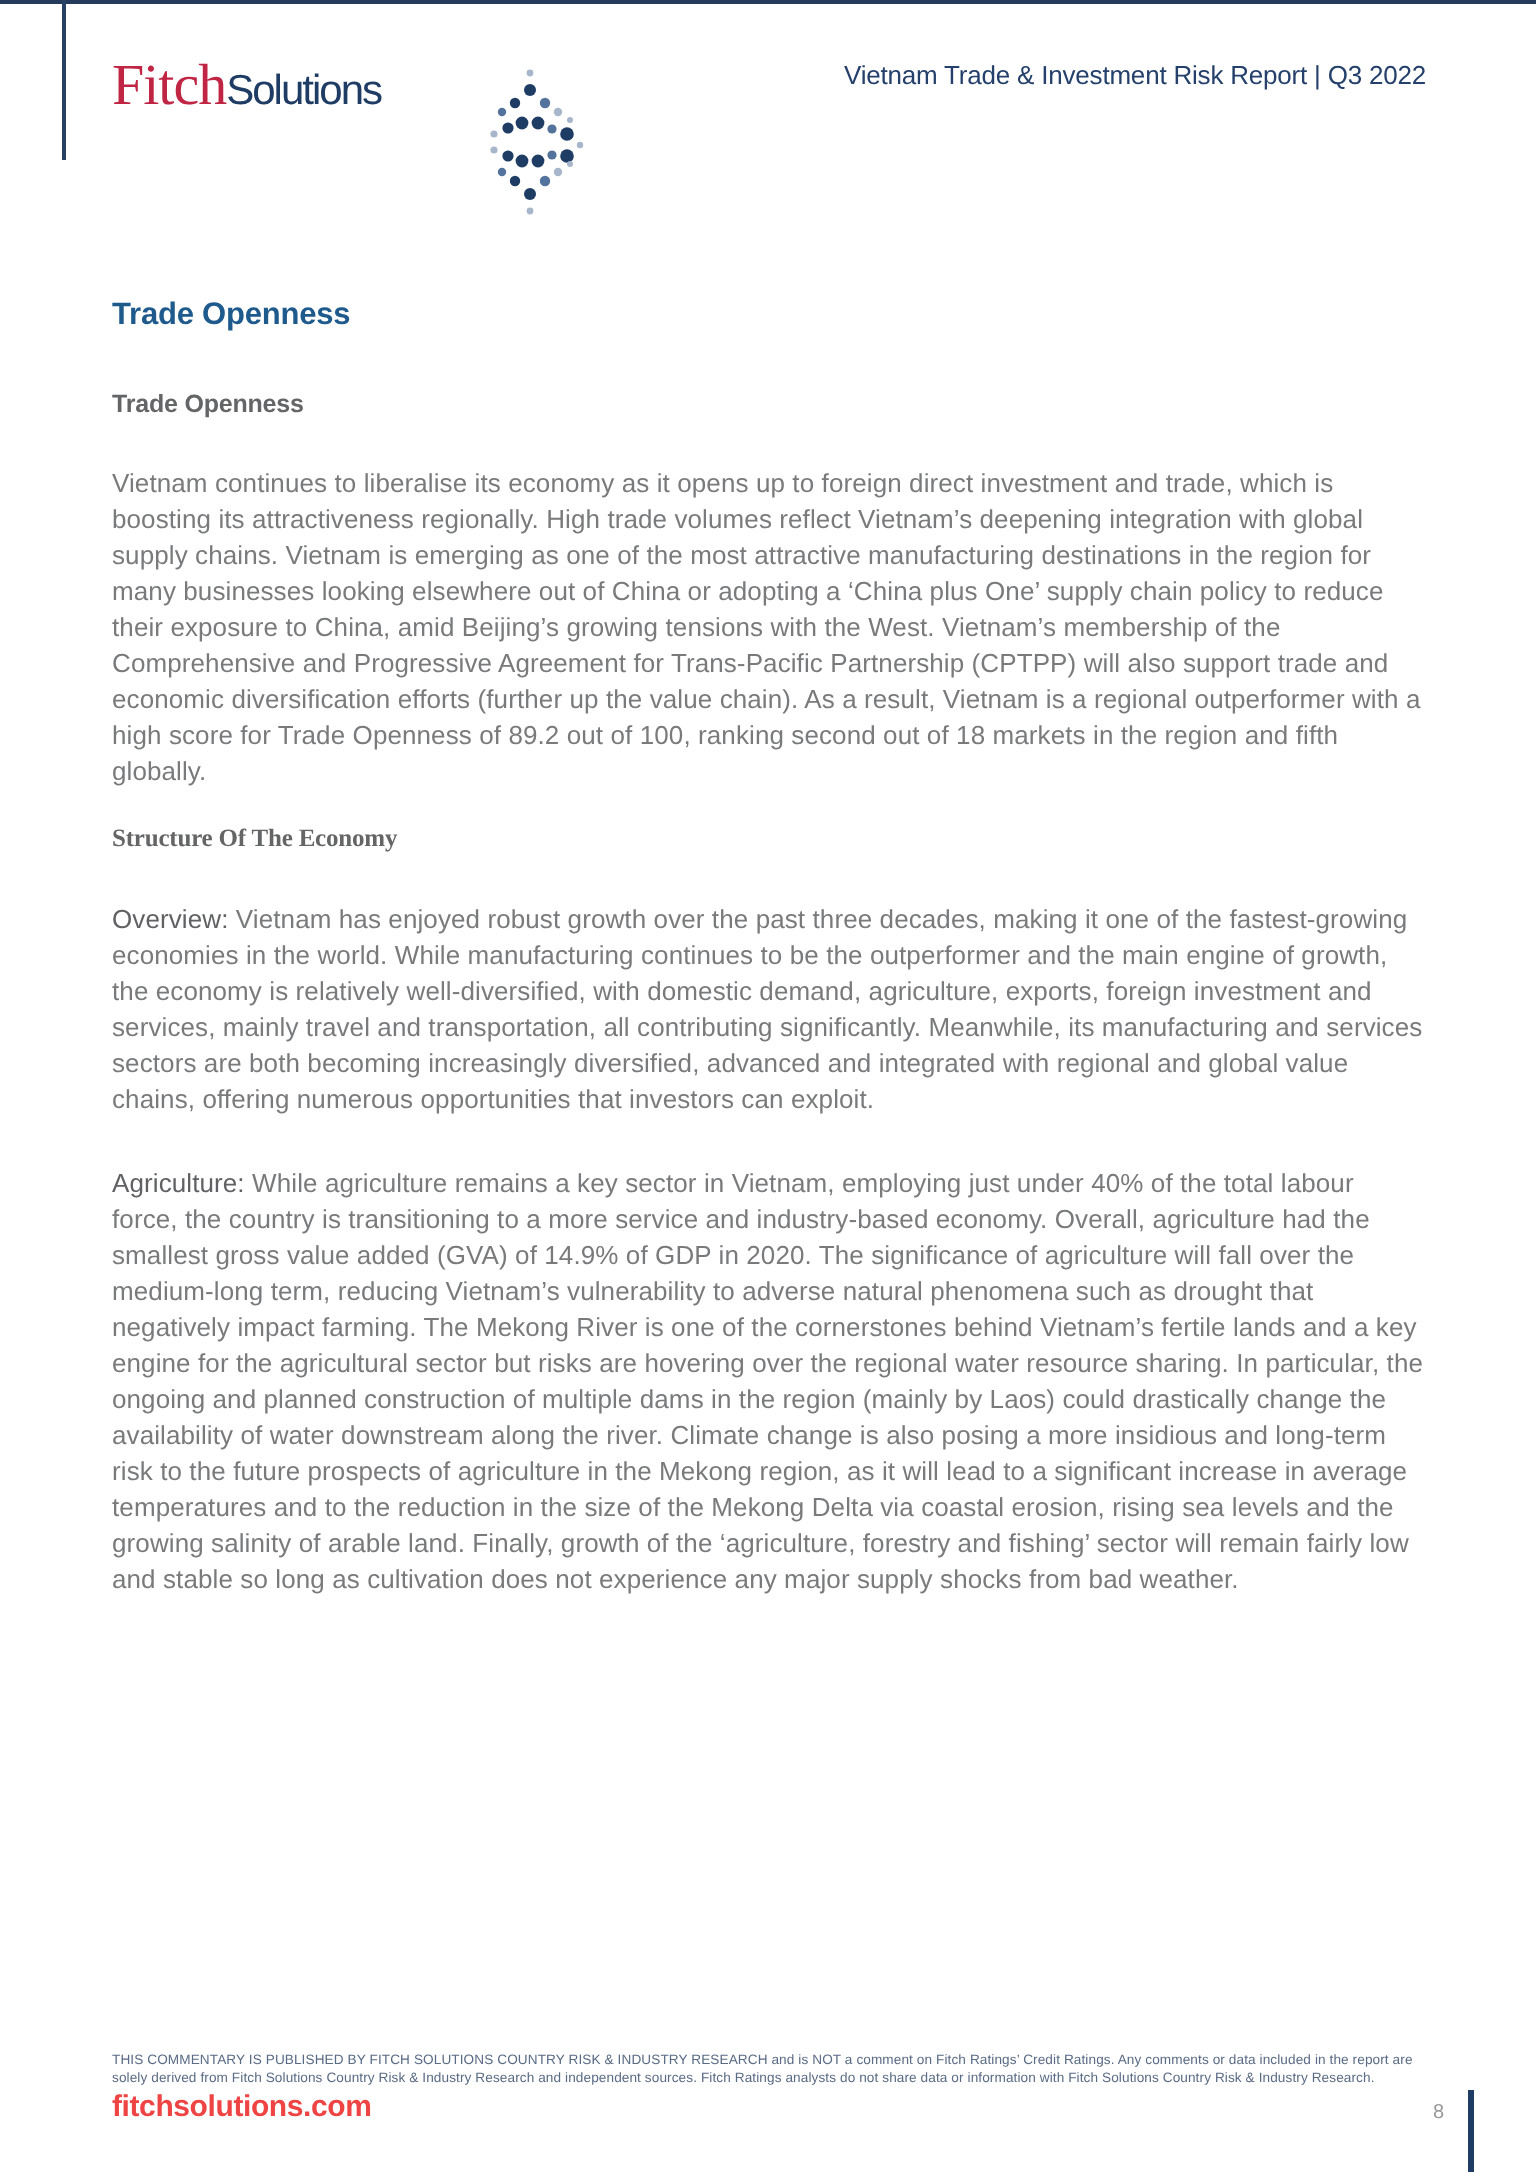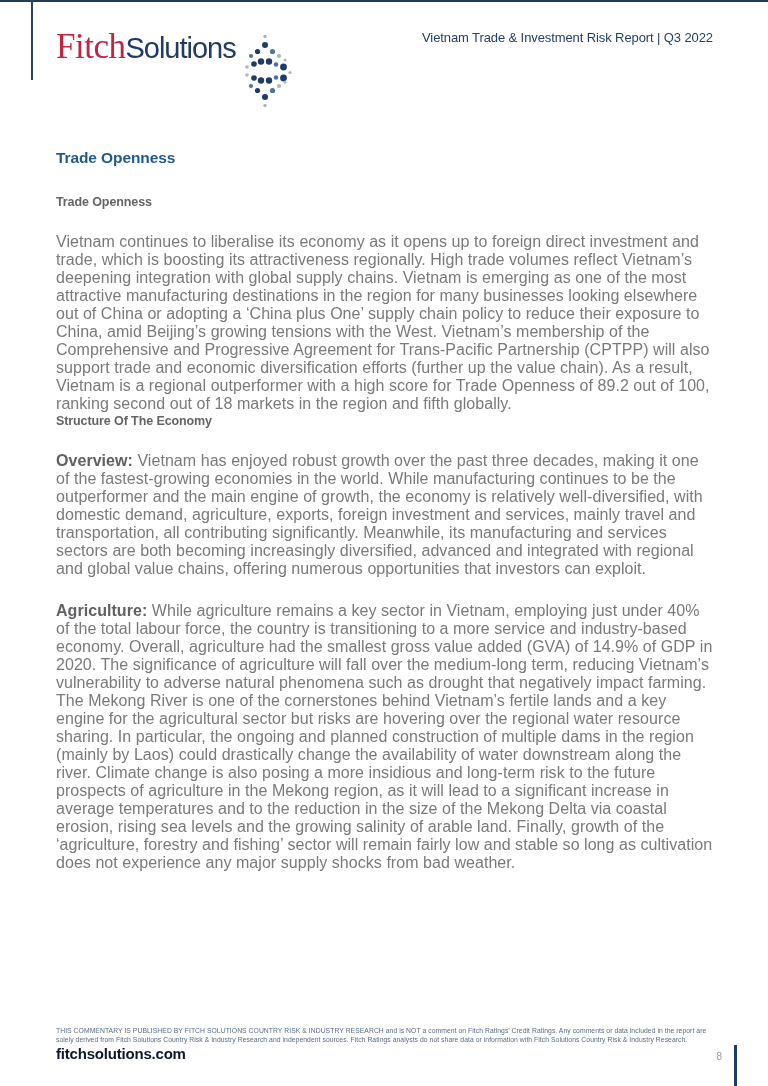--- a/index.html
+++ b/index.html
@@ -6,45 +6,45 @@
   html,body { background:#ffffff; }
   body {
     width:768px; height:1086px; position:relative; overflow:hidden;
     font-family:"Liberation Sans", sans-serif;
   }
   .top-rule { position:absolute; top:0; left:0; width:768px; height:2px; background:#233a5c; }
   .left-accent { position:absolute; top:0; left:31px; width:2px; height:80px; background:#2a4166; }
 
   
   .logo { position:absolute; left:56px; top:27px; height:40px; white-space:nowrap; }
-  .logo-fitch { font-family:"Liberation Serif", serif; font-size:35px; color:#c02544; letter-spacing:-0.5px; }
-  .logo-solutions { font-family:"Liberation Sans", sans-serif; font-size:29px; color:#1e3c64; letter-spacing:-1px; }
+  .logo-fitch { font-family:"Liberation Serif", serif; font-size:29px; color:#c02544; letter-spacing:-0.5px; }
+  .logo-solutions { font-family:"Liberation Sans", sans-serif; font-size:21px; color:#1e3c64; letter-spacing:-1px; }
   .logo-dots { position:absolute; left:184px; top:6px; }
   .report-title {
     position:absolute; right:55px; top:30px; font-size:13px; font-weight:normal;
     color:#24406b; letter-spacing:-0.1px;
   }
 
   
   main { position:absolute; left:56px; top:149px; width:657px; }
   h1.page-title { font-size:15.5px; font-weight:bold; color:#1f5a8d; letter-spacing:-0.1px; }
   h2.section-heading { font-size:12.5px; font-weight:bold; color:#646567; margin-top:28px; letter-spacing:-0.1px; }
-  main p { font-size:16px; line-height:18px; color:#797a7c; margin-top:24px; letter-spacing:0.05px; }
+  main p { font-size:13px; line-height:18px; color:#797a7c; margin-top:24px; letter-spacing:0.05px; }
   main p + p { }
-  main p + h2.section-heading { margin-top:1px; }
-  .lead { font-weight:bold; color:#606164; }
+  main p + h2.section-heading { margin-top:17px;font-family:Liberation Serif, serif; }
+  .lead { font-weight:normal; color:#606164; }
 
   
   .disclaimer {
     position:absolute; left:56px; top:1027px; width:660px;
     font-size:6.8px; line-height:8.8px; color:#5a6b85; letter-spacing:0.05px;
   }
   .website {
     position:absolute; left:56px; top:1045px; font-size:15px; font-weight:bold;
-    color:#0f172a; letter-spacing:-0.2px; text-decoration:none; cursor:pointer;
+    color:#ef4444; letter-spacing:-0.2px; text-decoration:none; cursor:pointer;
   }
   .page-num { position:absolute; right:46px; top:1051px; font-size:10px; color:#97999b; }
   .footer-accent { position:absolute; right:31px; top:1045px; width:3px; height:41px; background:#1e3c64; }
 </style>
 </head>
 <body>
 
 <div class="top-rule"></div>
 <div class="left-accent"></div>
 

